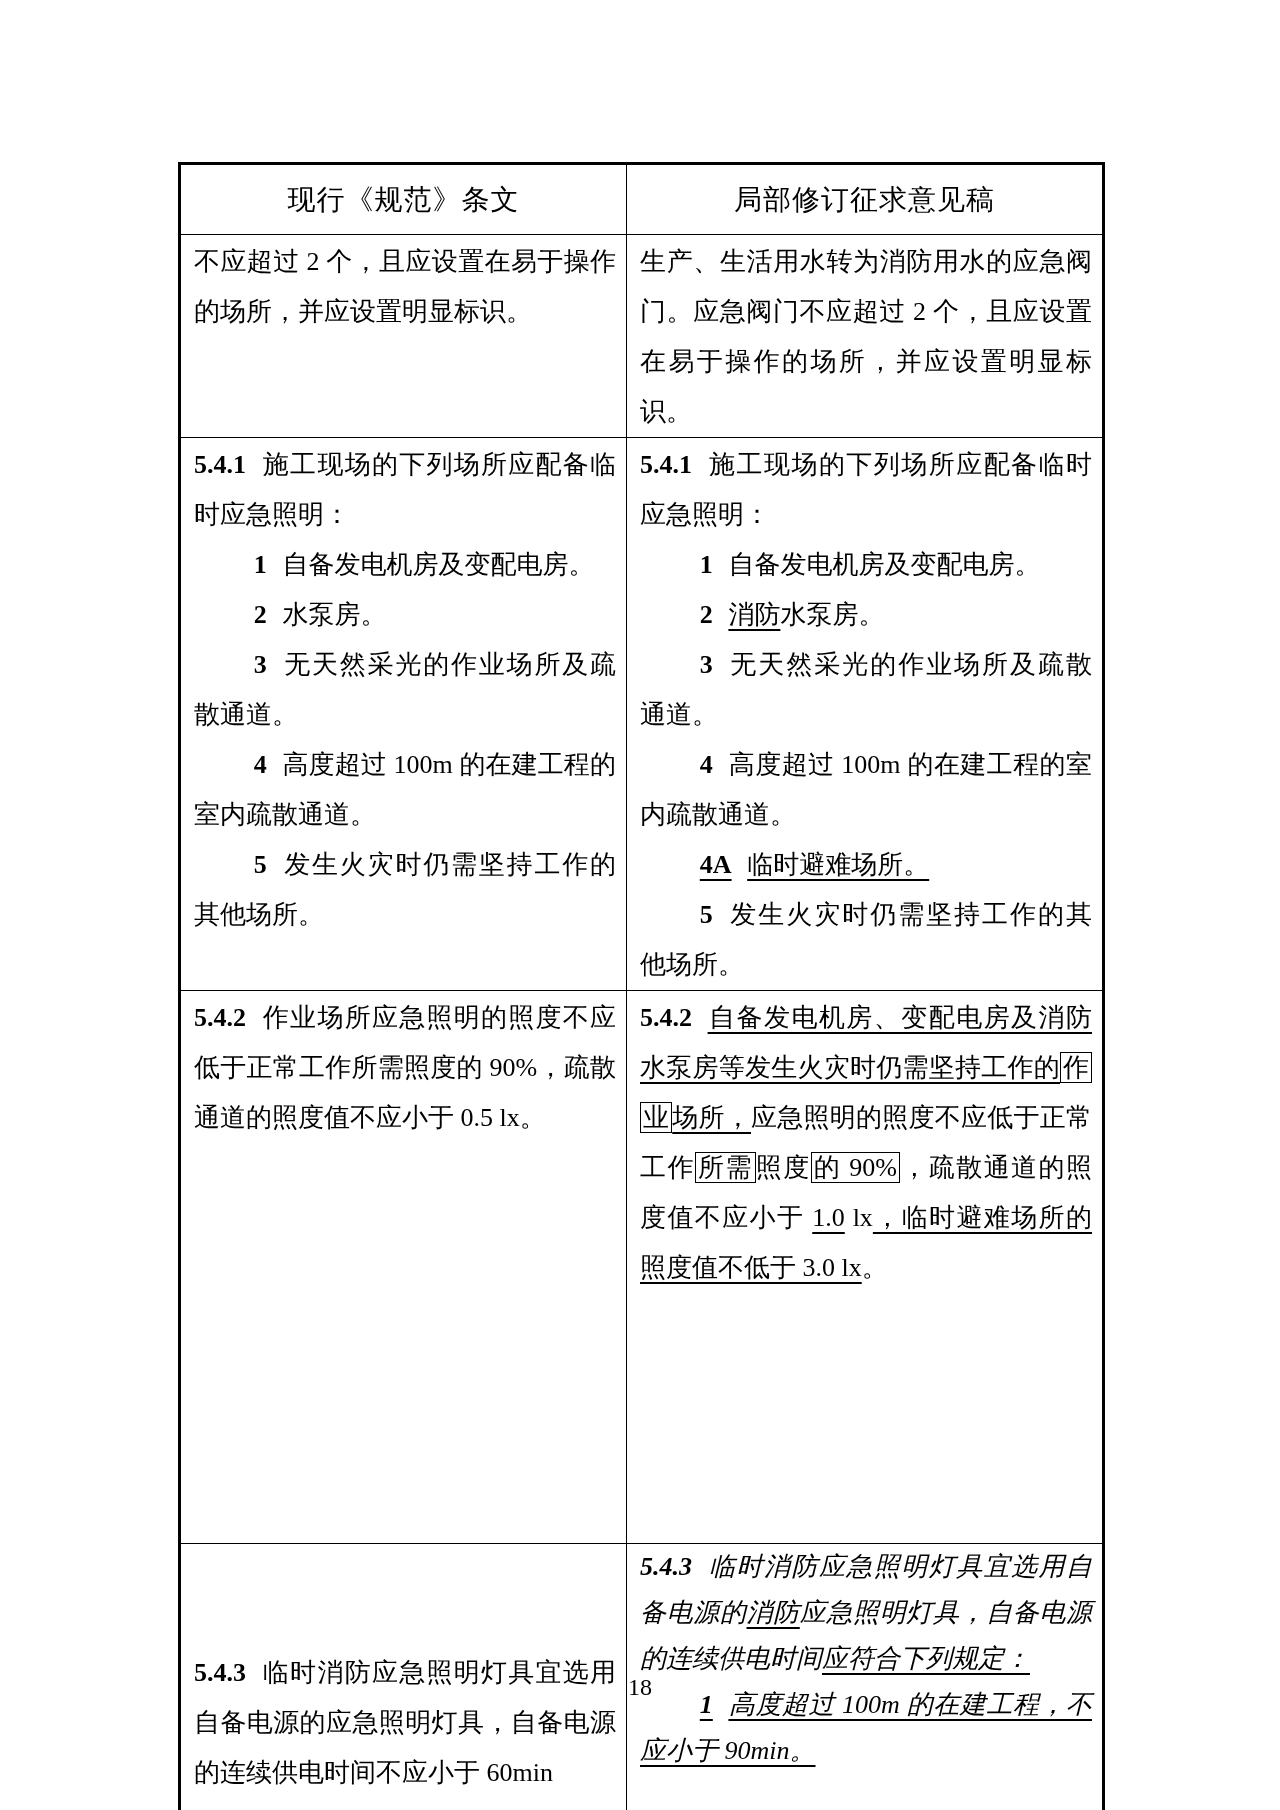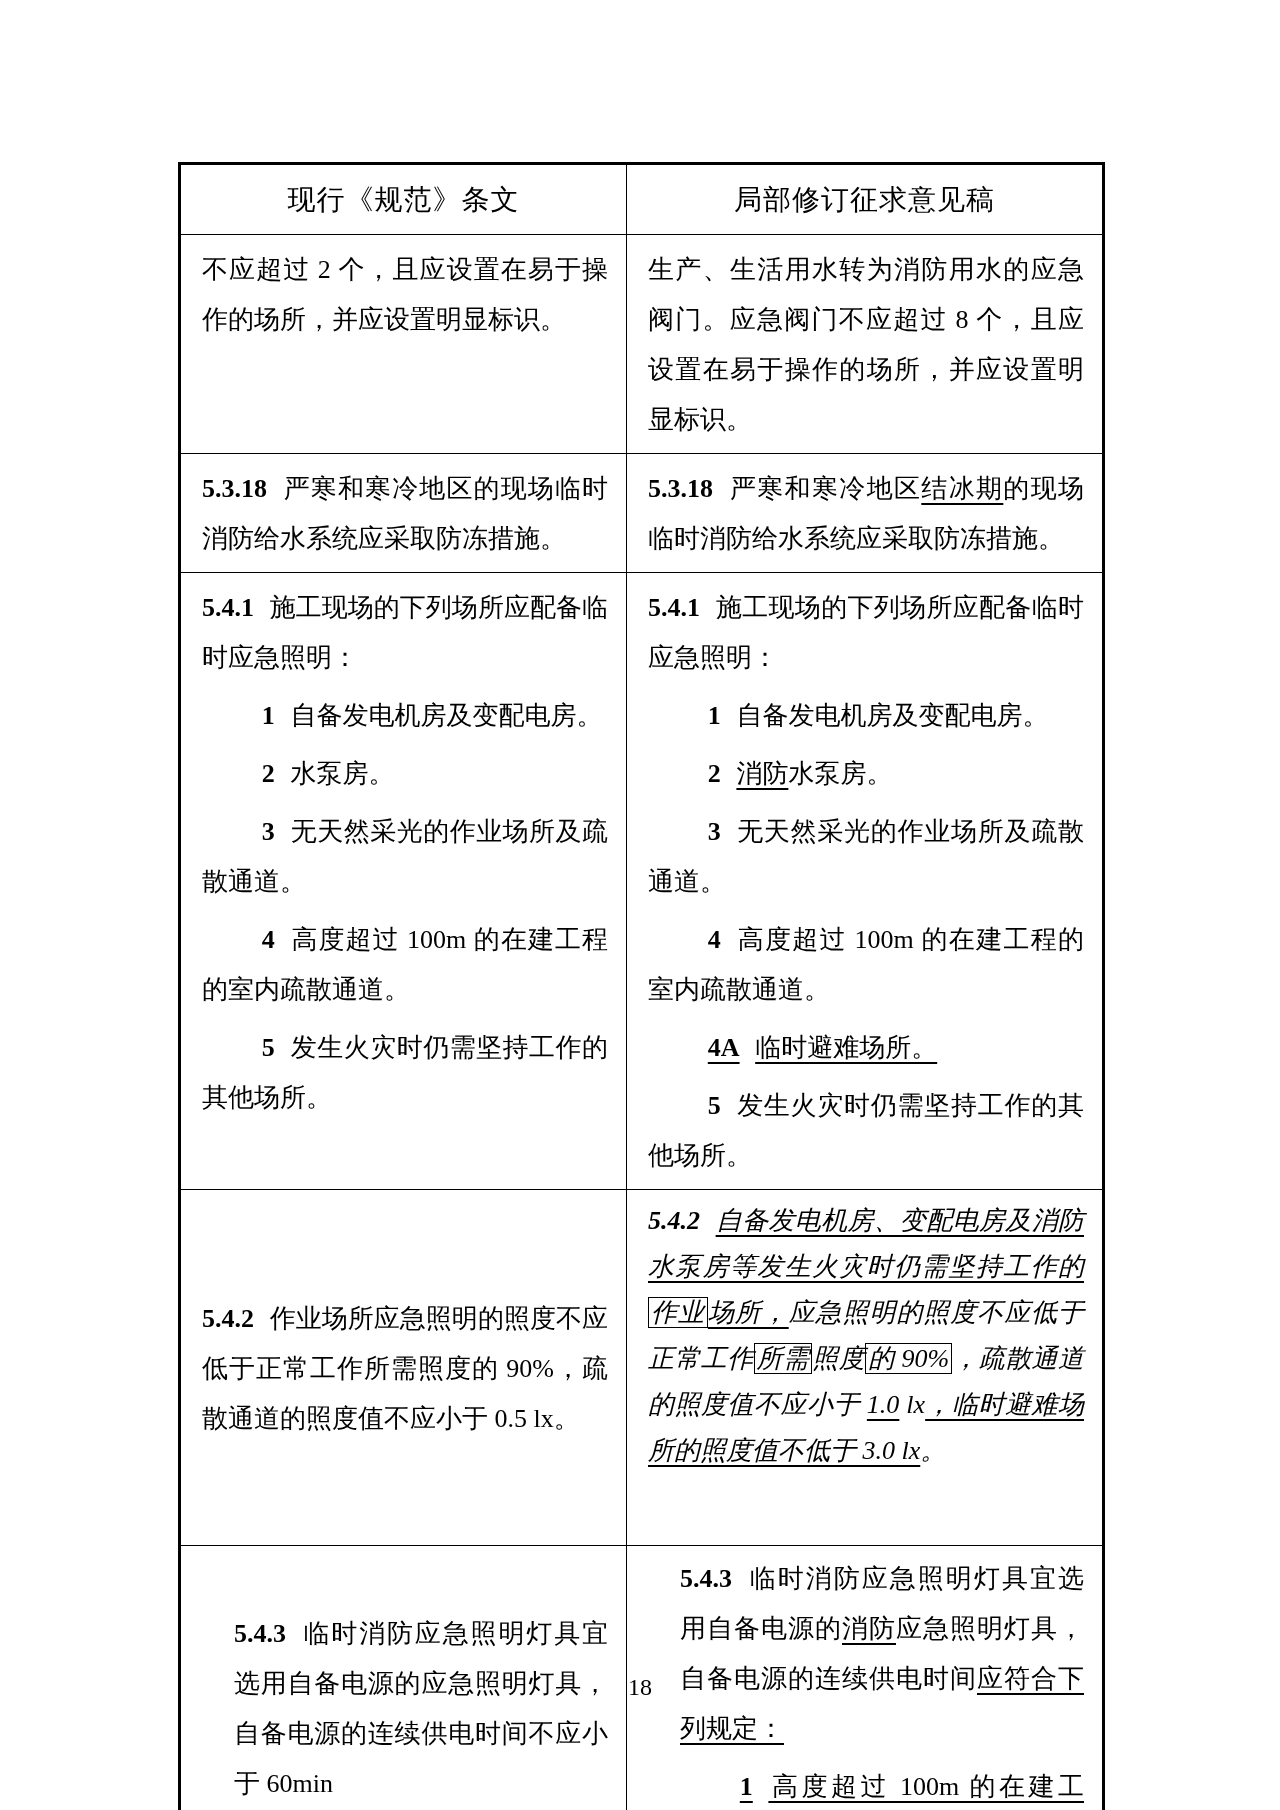--- a/index.html
+++ b/index.html
@@ -32,21 +32,21 @@
   tbody tr:nth-child(2) td{height:100px;}
   tbody tr:nth-child(3) td{height:550px;}
   tbody tr:nth-child(4) td{height:353px;}
   tbody tr:nth-child(5) td{height:251px;padding-left:45px;}
   
   tbody tr:nth-child(4) td:first-child,
   tbody tr:nth-child(5) td:first-child{vertical-align:middle;}
   
   tbody tr:nth-child(4) td:last-child{line-height:46px;padding-top:0;font-style:italic;}
   tbody tr:nth-child(5) td:last-child{padding-top:0;}
-  .para{margin:8px;}
+  .para{margin:0;}
   .para.indent{text-indent:2.3em;}
   .b{font-weight:bold;}
   .u{text-decoration:underline;text-underline-offset:6px;text-decoration-thickness:1.5px;}
   .box{
     border:1.5px solid #000;padding:0 2px;
     box-decoration-break:clone;-webkit-box-decoration-break:clone;
   }
   .gap{margin-right:0.6em;}
   .page-number{
     position:absolute;left:0;top:1674px;width:1280px;
@@ -66,29 +66,21 @@
       <th>现行《规范》条文</th>
       <th>局部修订征求意见稿</th>
     </tr>
   </thead>
   <tbody>
       <tr>
         <td>
           <div class="para"><span>不应超过 2 个，且应设置在易于操作的场所，并应设置明显标识。</span></div>
         </td>
         <td>
-          <div class="para"><span>生产、生活用水转为消防用水的应急阀门。应急阀门不应超过 8 个，且应设置在易于操作的场所，并应设置明显标识。</span></div>
-        </td>
-      </tr>
-      <tr>
-        <td>
-          <div class="para"><span class="b gap">5.3.18</span><span>严寒和寒冷地区的现场临时消防给水系统应采取防冻措施。</span></div>
-        </td>
-        <td>
-          <div class="para"><span class="b gap">5.3.18</span><span>严寒和寒冷地区</span><span class="u">结冰期</span><span>的现场临时消防给水系统应采取防冻措施。</span></div>
+          <div class="para"><span>生产、生活用水转为消防用水的应急阀门。应急阀门不应超过 2 个，且应设置在易于操作的场所，并应设置明显标识。</span></div>
         </td>
       </tr>
       <tr>
         <td>
           <div class="para"><span class="b gap">5.4.1</span><span>施工现场的下列场所应配备临时应急照明：</span></div>
           <div class="para indent"><span class="b gap">1</span><span>自备发电机房及变配电房。</span></div>
           <div class="para indent"><span class="b gap">2</span><span>水泵房。</span></div>
           <div class="para indent"><span class="b gap">3</span><span>无天然采光的作业场所及疏散通道。</span></div>
           <div class="para indent"><span class="b gap">4</span><span>高度超过 100m 的在建工程的室内疏散通道。</span></div>
           <div class="para indent"><span class="b gap">5</span><span>发生火灾时仍需坚持工作的其他场所。</span></div>

